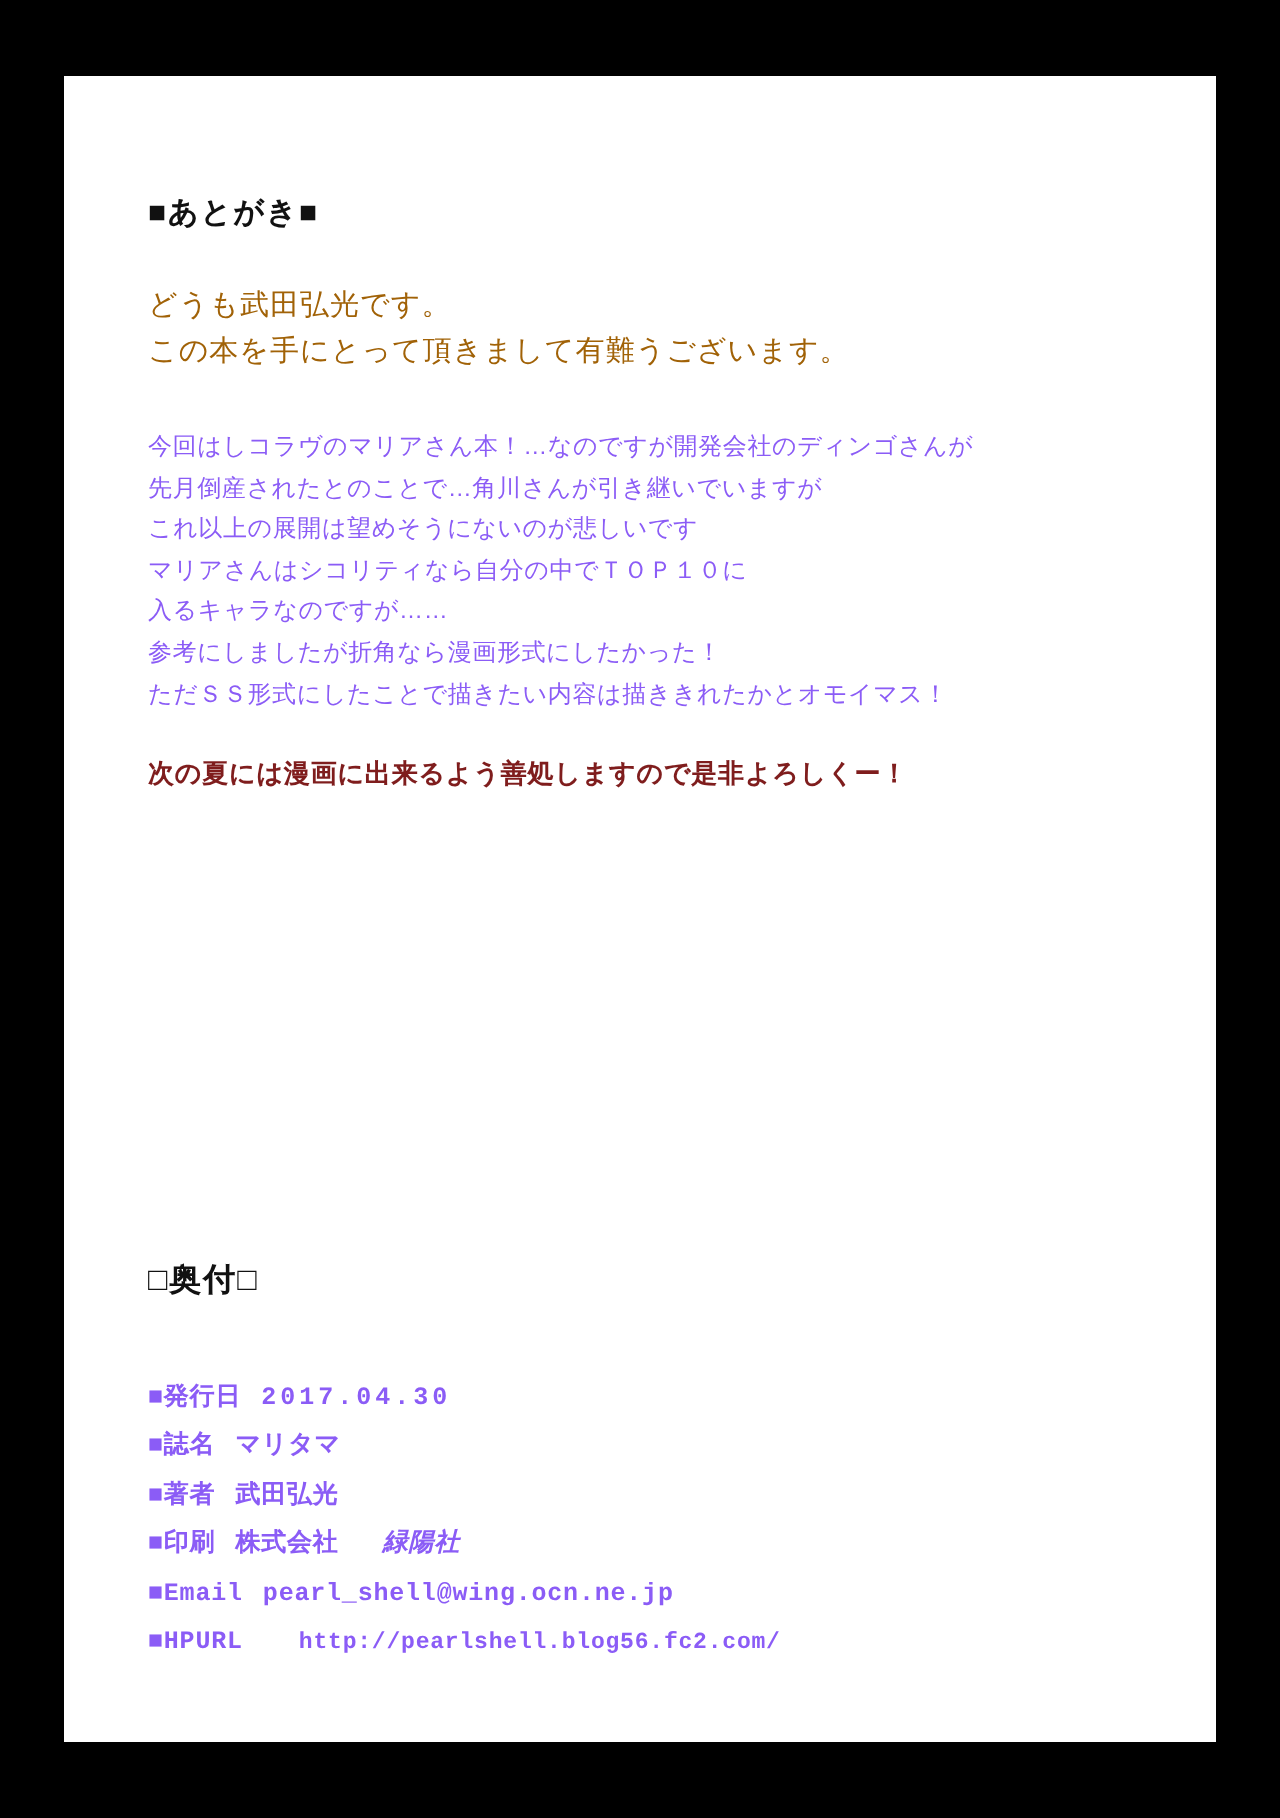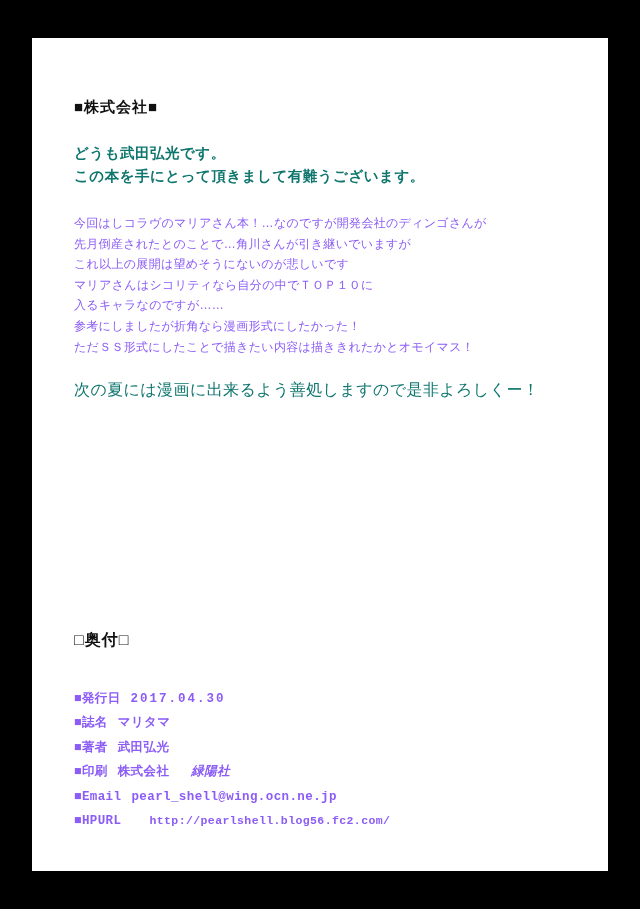--- a/index.html
+++ b/index.html
@@ -33,42 +33,42 @@
   .afterword-title {
     font-size: 15px;
     font-weight: bold;
     letter-spacing: 1px;
     color: #111111;
     margin: 0 0 26px 0;
     line-height: 1.2;
   }
   .lead {
     font-size: 14.5px;
-    font-weight: bold;
-    color: #0f766e;
+    font-weight: normal;
+    color: #a16207;
     line-height: 1.62;
     letter-spacing: 0.5px;
     margin: 0 0 24px 0;
   }
   .lead div { white-space: nowrap; }
 
   .body-para {
     font-size: 12px;
     font-weight: normal;
     color: #8b5cf6;
     line-height: 1.72;
     letter-spacing: 0.3px;
     margin: 0 0 20px 0;
   }
   .body-para div { white-space: nowrap; }
 
   .closing {
-    font-size: 16px;
-    font-weight: normal;
-    color: #0f766e;
+    font-size: 13px;
+    font-weight: bold;
+    color: #7f1d1d;
     line-height: 1.6;
     letter-spacing: 0.4px;
     margin: 0;
   }
 
   
   .colophon {
     position: absolute;
     left: 42px;
     top: 592px;
@@ -116,21 +116,21 @@
     margin-left: 28px;
   }
 </style>
 </head>
 <body>
 
 <div class="page">
 
   <div class="content">
 
-    <h1 class="afterword-title">■株式会社■</h1>
+    <h1 class="afterword-title">■あとがき■</h1>
 
     <div class="lead">
       <div>どうも武田弘光です。</div>
       <div>この本を手にとって頂きまして有難うございます。</div>
     </div>
 
     <div class="body-para">
       <div>今回はしコラヴのマリアさん本！…なのですが開発会社のディンゴさんが</div>
       <div>先月倒産されたとのことで…角川さんが引き継いでいますが</div>
       <div>これ以上の展開は望めそうにないのが悲しいです</div>

